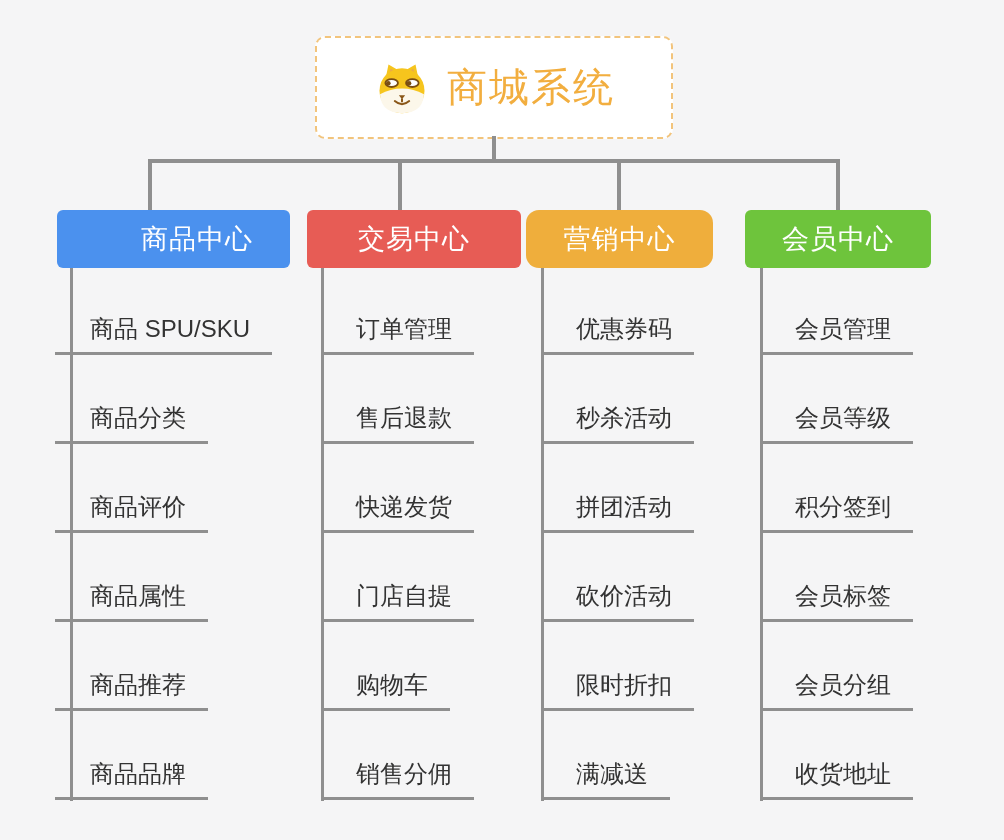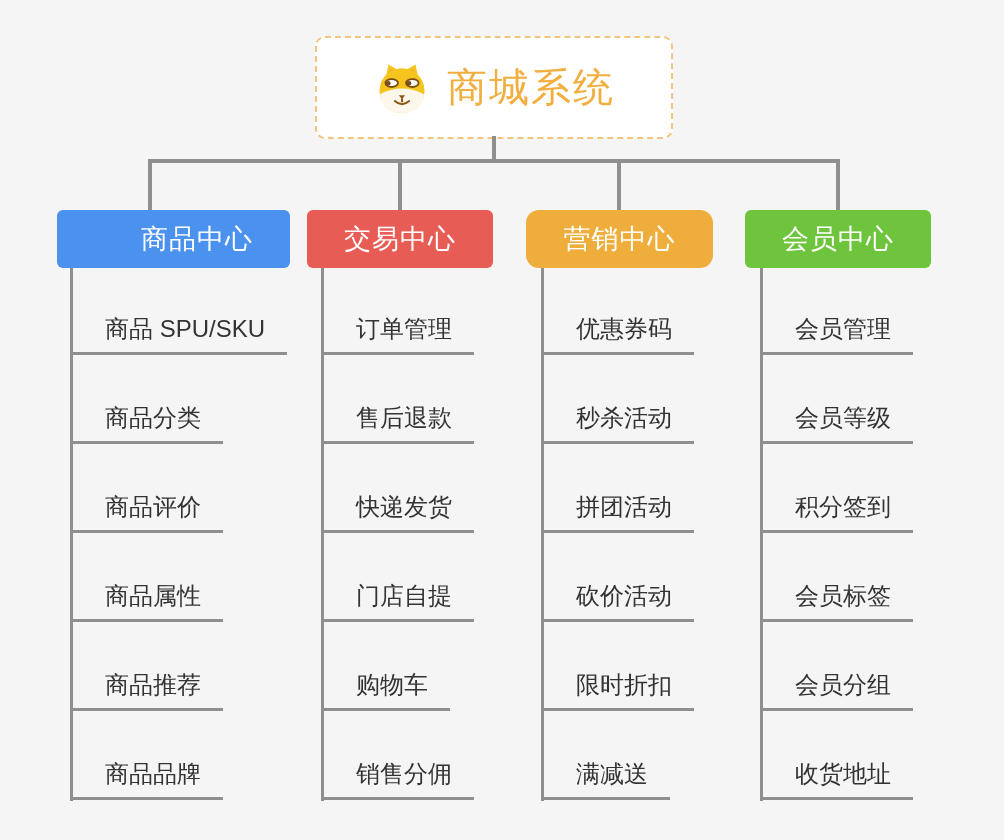--- a/index.html
+++ b/index.html
@@ -17,31 +17,31 @@
   .root-stub{left:492px;top:136px;width:4px;height:26px;}
   .bus{left:148px;top:159px;width:692px;height:4px;}
   .stub{top:161px;width:4px;height:49px;}
   .stub.s0{left:148px}.stub.s1{left:398px}.stub.s2{left:617px}.stub.s3{left:836px}
 
   
   .branch-box{position:absolute;top:210px;height:58px;border-radius:6px;
     display:flex;align-items:center;justify-content:center;
     color:#FFFFFF;font-size:27px;letter-spacing:1px;cursor:default;}
   .branch-box.b0{left:57px;width:186px;}
-  .branch-box.b1{left:307px;width:186px;}
+  .branch-box.b1{left:307px;width:214px;}
   .branch-box.b2{left:526px;width:187px;border-radius:13px;}
   .branch-box.b3{left:745px;width:186px;}
 
   
   .trunk{top:268px;width:3px;height:533px;}
   .trunk.t0{left:70px}.trunk.t1{left:321px}.trunk.t2{left:541px}.trunk.t3{left:760px}
 
   
   .leaf-col{position:absolute;top:266px;display:flex;flex-direction:column;}
-  .leaf-col.c0{left:70px}.leaf-col.c1{left:321px}.leaf-col.c2{left:541px}.leaf-col.c3{left:760px}
+  .leaf-col.c0{left:55px}.leaf-col.c1{left:321px}.leaf-col.c2{left:541px}.leaf-col.c3{left:760px}
   .leaf-slot{height:89px;display:flex;align-items:flex-end;}
   .leaf{display:inline-block;white-space:nowrap;font-size:24px;color:#333333;
     padding:0 22px 7px 35px;border-bottom:3px solid #8F8F8F;}
 </style>
 </head>
 <body>
 
 <div class="canvas">
 
   <div class="root-node">

